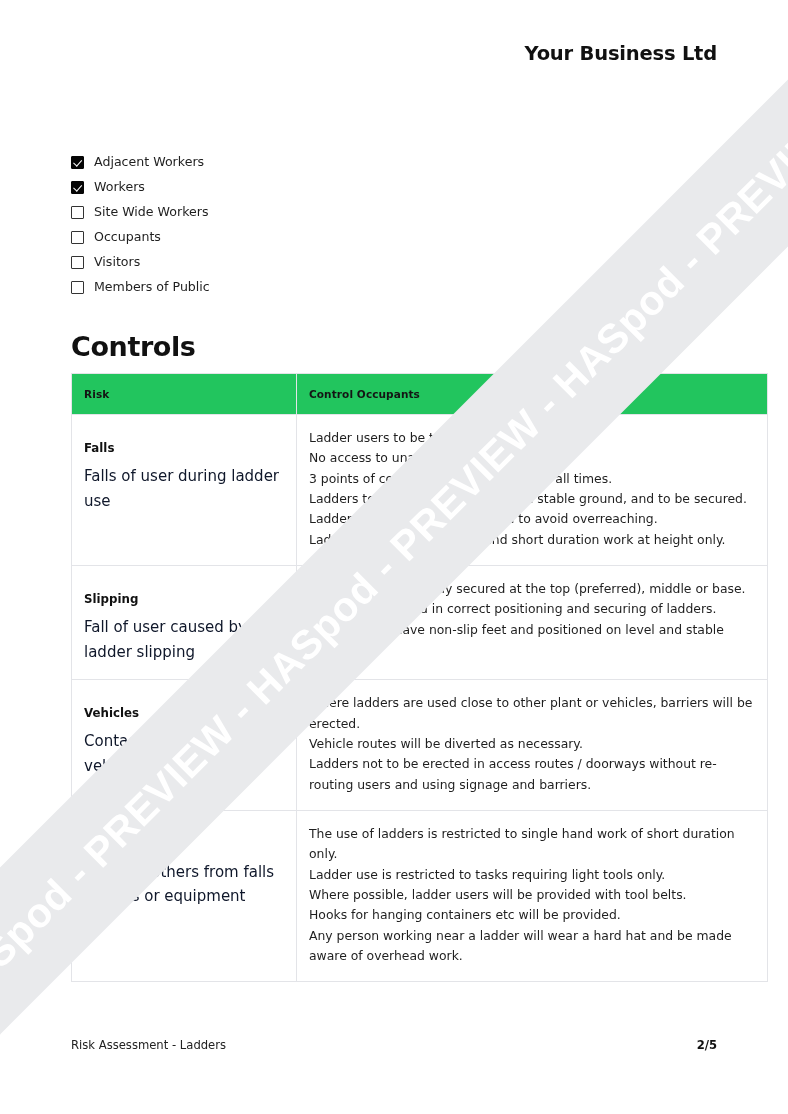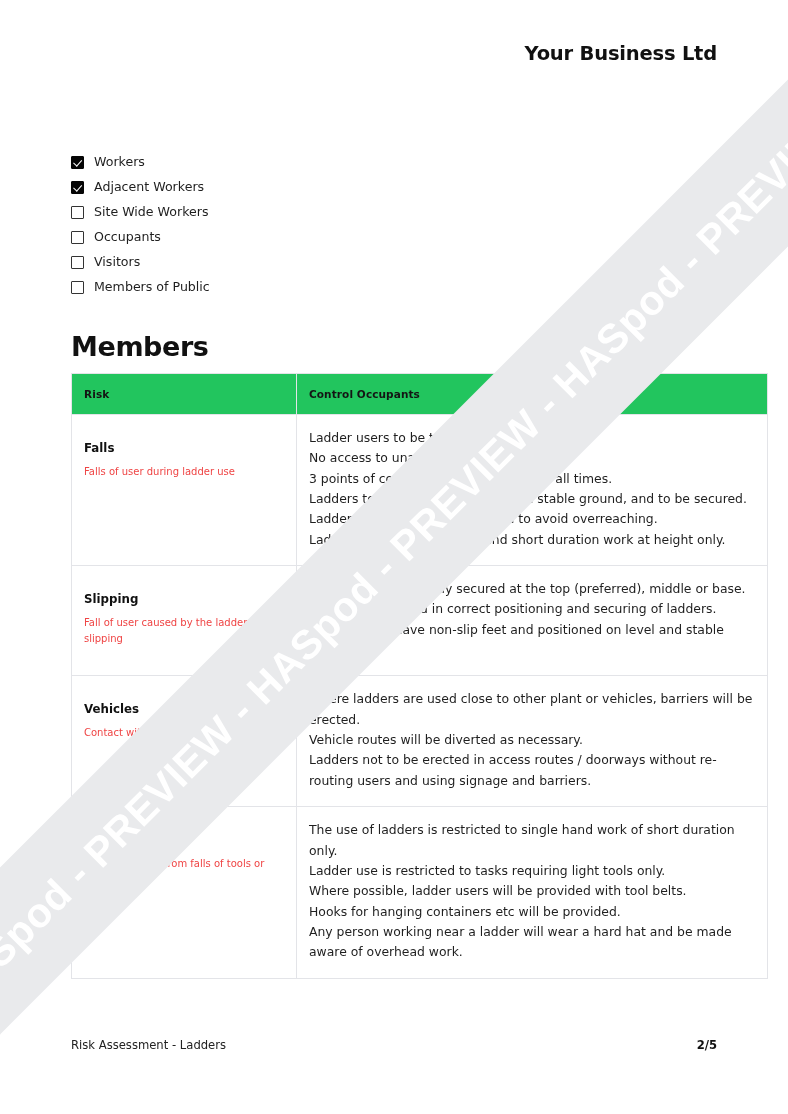--- a/index.html
+++ b/index.html
@@ -164,23 +164,23 @@
     font-family: "DejaVu Sans", sans-serif;
     font-size: 11.8px;
     font-weight: 700;
     color: #111111;
     margin-bottom: 7px;
     line-height: 1.35;
     margin-top: 13px;
   }
   .risk-desc {
     font-family: "DejaVu Sans", sans-serif;
-    font-size: 10px;
+    font-size: 15px;
     font-weight: 400;
-    color: #ef4444;
+    color: #0f172a;
     line-height: 1.64;
   }
   .measure-line {
     font-family: "DejaVu Sans", sans-serif;
     font-size: 12.4px;
     color: #1f1f1f;
     line-height: 1.64;
   }
 
   
@@ -212,45 +212,45 @@
 <div class="page">
 
   <div class="doc-header">
     <div class="company-name">Your Business Ltd</div>
   </div>
 
 
   <div class="people-list">
       <div class="people-item">
         <span class="cb checked"></span>
+        <span class="people-label">Adjacent Workers</span>
+      </div>
+      <div class="people-item">
+        <span class="cb checked"></span>
         <span class="people-label">Workers</span>
-      </div>
-      <div class="people-item">
-        <span class="cb checked"></span>
-        <span class="people-label">Adjacent Workers</span>
       </div>
       <div class="people-item">
         <span class="cb"></span>
         <span class="people-label">Site Wide Workers</span>
       </div>
       <div class="people-item">
         <span class="cb"></span>
         <span class="people-label">Occupants</span>
       </div>
       <div class="people-item">
         <span class="cb"></span>
         <span class="people-label">Visitors</span>
       </div>
       <div class="people-item">
         <span class="cb"></span>
         <span class="people-label">Members of Public</span>
       </div>
     </div>
 
-  <div class="section-heading" id="heading-controls">Members</div>
+  <div class="section-heading" id="heading-controls">Controls</div>
 
   <table class="controls-table">
     <thead>
       <tr>
         <th class="col-risk">Risk</th>
         <th class="col-measures">Control Occupants</th>
       </tr>
     </thead>
     <tbody>
         <tr>

